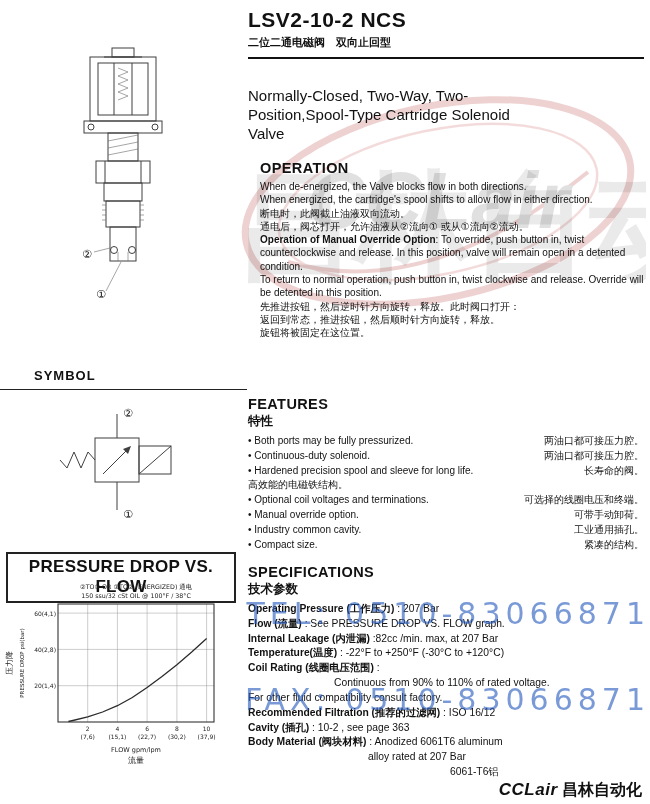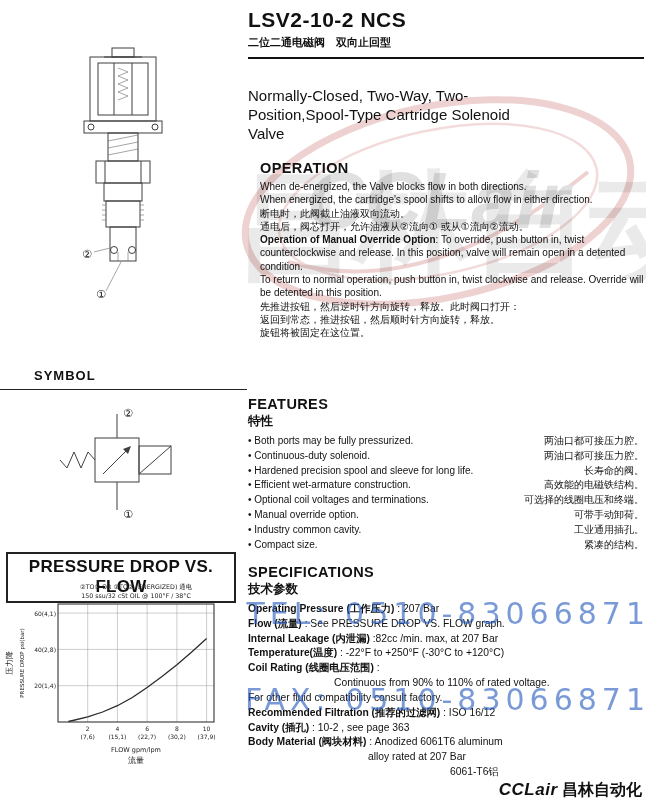--- a/index.html
+++ b/index.html
@@ -250,21 +250,20 @@
         </div>
         <div class="feature-row">
           <span class="f-en">Continuous-duty solenoid.</span>
           <span class="f-cn">两油口都可接压力腔。</span>
         </div>
         <div class="feature-row">
           <span class="f-en">Hardened precision spool and sleeve for long life.</span>
           <span class="f-cn">长寿命的阀。</span>
         </div>
         <div class="feature-row">
-          <span class="f-en">Efficient wet-armature construction.</span>
           <span class="f-cn">高效能的电磁铁结构。</span>
         </div>
         <div class="feature-row">
           <span class="f-en">Optional coil voltages and terminations.</span>
           <span class="f-cn">可选择的线圈电压和终端。</span>
         </div>
         <div class="feature-row">
           <span class="f-en">Manual override option.</span>
           <span class="f-cn">可带手动卸荷。</span>
         </div>

